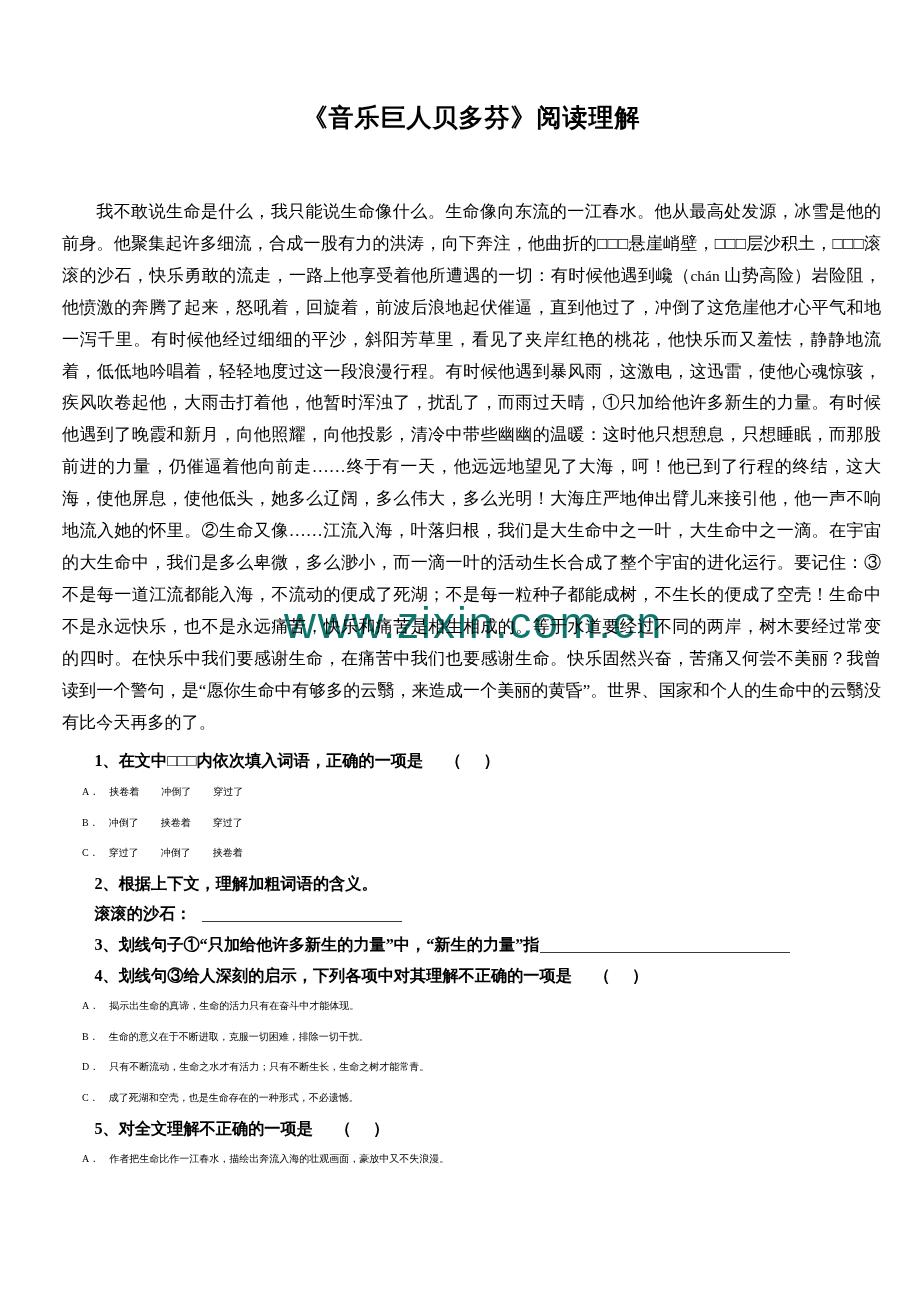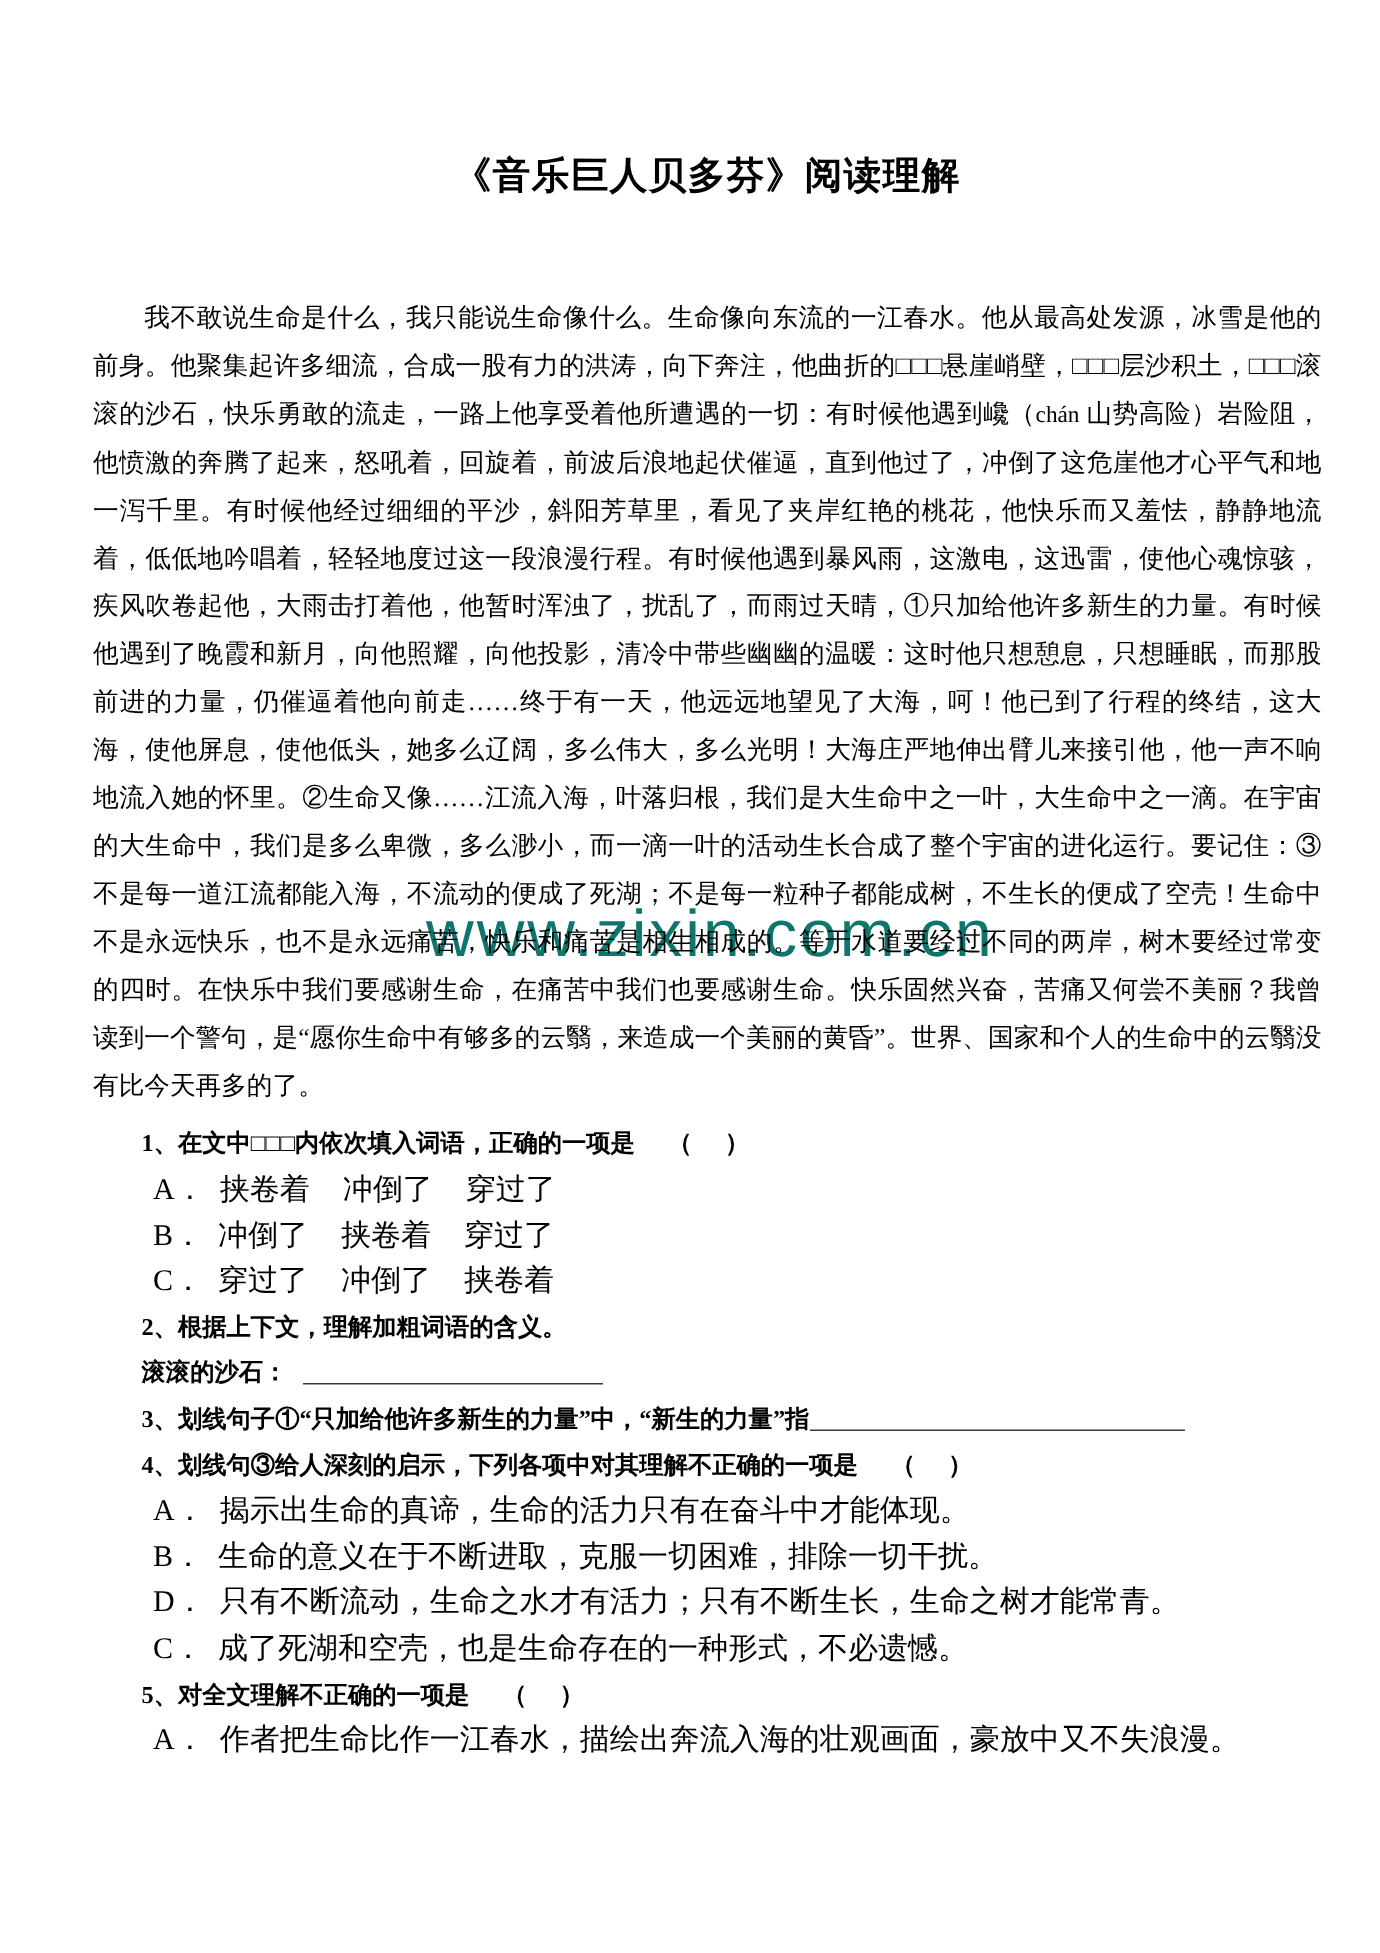--- a/index.html
+++ b/index.html
@@ -67,21 +67,21 @@
     margin-top: 8px;
   }
   .q-line {
     font-size: 16.2px;
     line-height: 30.6px;
     text-indent: 2em;
     white-space: nowrap;
     font-weight: bold;
   }
   .opt-line {
-    font-size: 20px;
+    font-size: 10px;
     line-height: 30.6px;
     text-indent: 2em;
     white-space: nowrap;
   }
   .opt-label {
     font-family: "Liberation Serif", serif;
   }
   .sp-sm { display: inline-block; width: 10px; }
   .sp-md { display: inline-block; width: 22px; }
   .paren {

